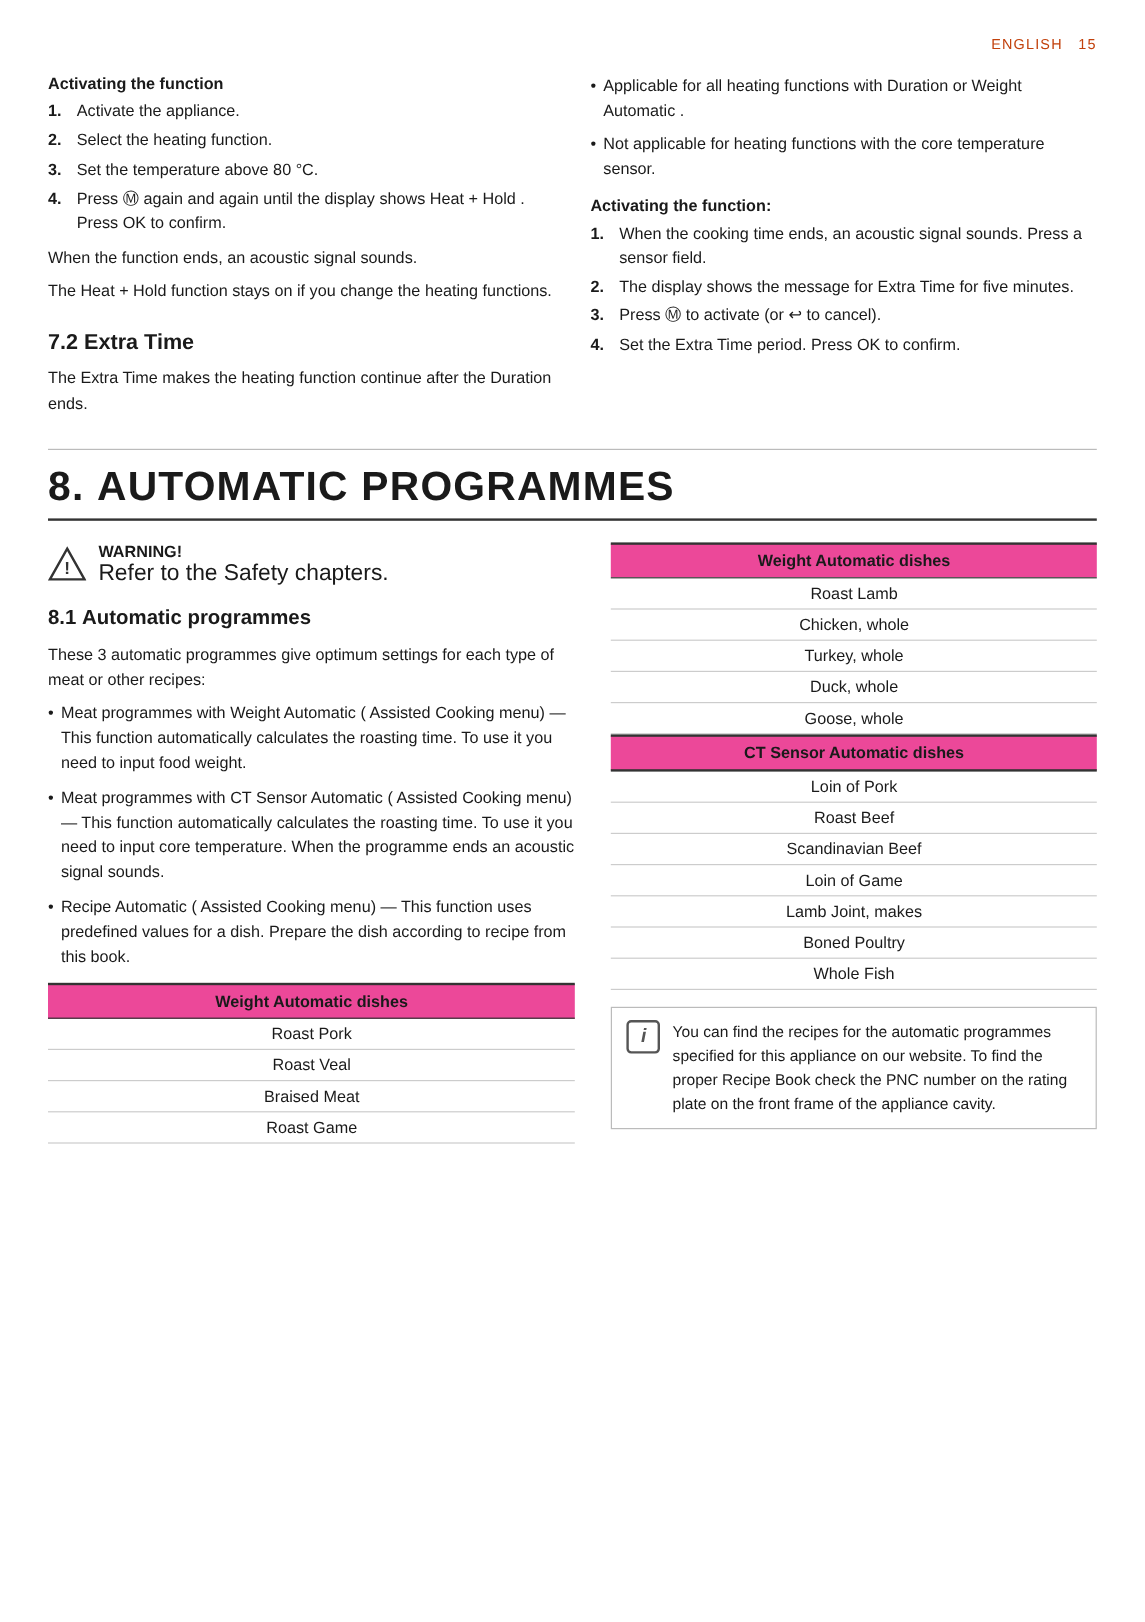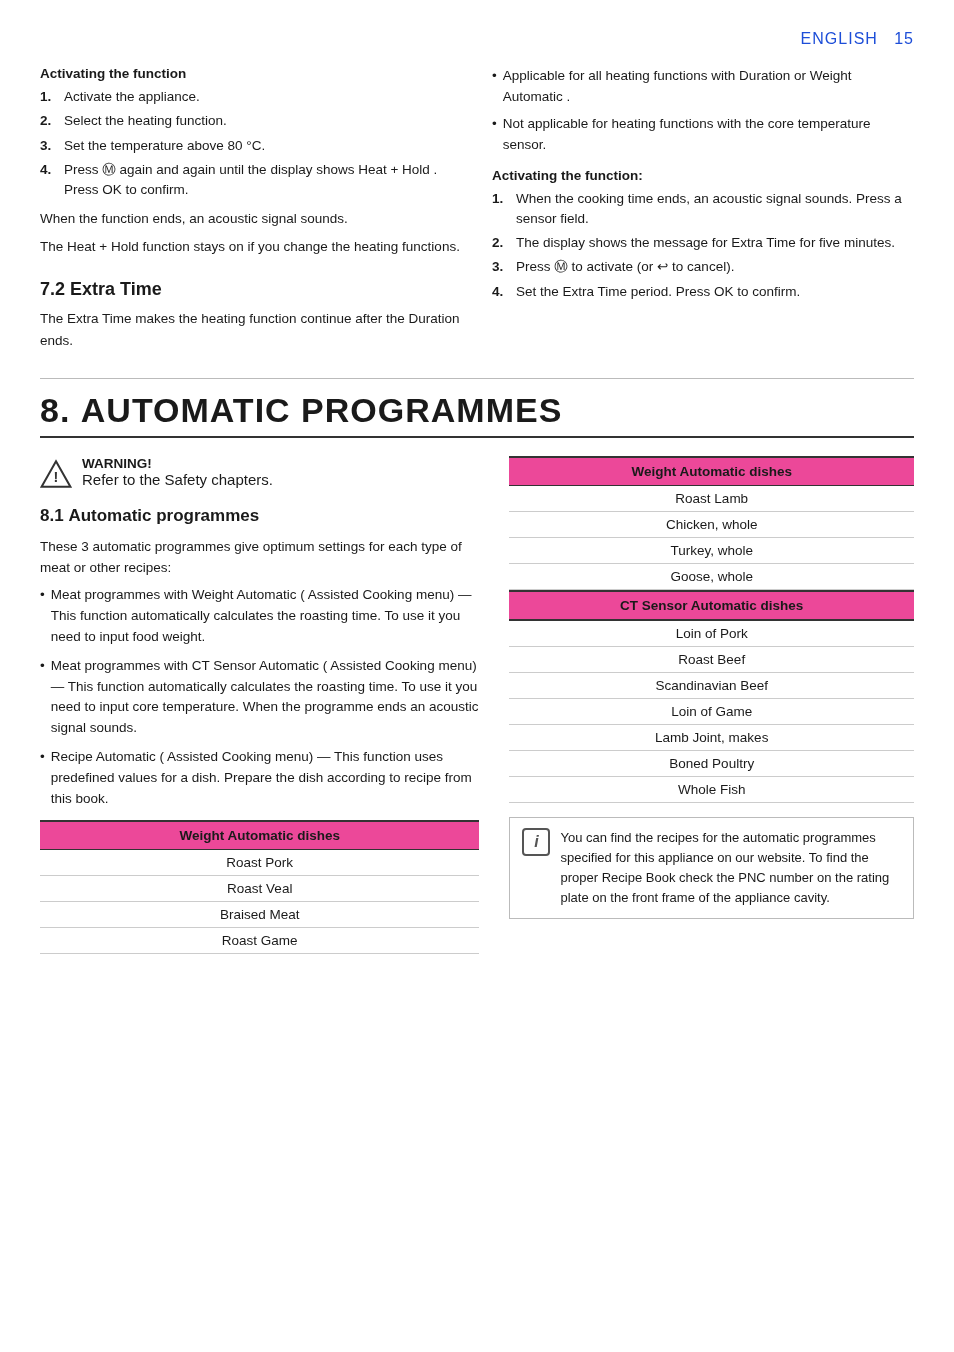--- a/index.html
+++ b/index.html
@@ -21,22 +21,22 @@
     }
 
     
     .page-header {
       display: flex;
       justify-content: flex-end;
       margin-bottom: 18px;
       border-bottom: none;
     }
     .page-header-text {
-      font-size: 16px;
-      color: #1d4ed8;
+      font-size: 12px;
+      color: #c2410c;
       letter-spacing: 1px;
     }
 
     
     .top-section {
       display: flex;
       gap: 30px;
       margin-bottom: 20px;
     }
     .left-col {
@@ -130,21 +130,21 @@
       width: 32px;
       height: 32px;
       flex-shrink: 0;
       margin-top: 2px;
     }
     .warning-text .warning-title {
       font-weight: bold;
       font-size: 13.5px;
     }
     .warning-text .warning-body {
-      font-size: 15px;
+      font-size: 19px;
     }
 
     
     .section-81-title {
       font-size: 17px;
       font-weight: bold;
       margin-bottom: 10px;
     }
     .section-81-title .sec-num {
       font-weight: bold;
@@ -391,20 +391,23 @@
           <tr>
             <td>Roast Lamb</td>
           </tr>
           <tr>
             <td>Chicken, whole</td>
           </tr>
           <tr>
             <td>Turkey, whole</td>
           </tr>
           <tr>
+            <td>Duck, whole</td>
+          </tr>
+          <tr>
             <td>Goose, whole</td>
           </tr>
         </tbody>
       </table>
 
       <table class="auto-table" style="margin-top:0;">
         <thead>
           <tr class="section-header-row">
             <th>CT Sensor Automatic dishes</th>
           </tr>

